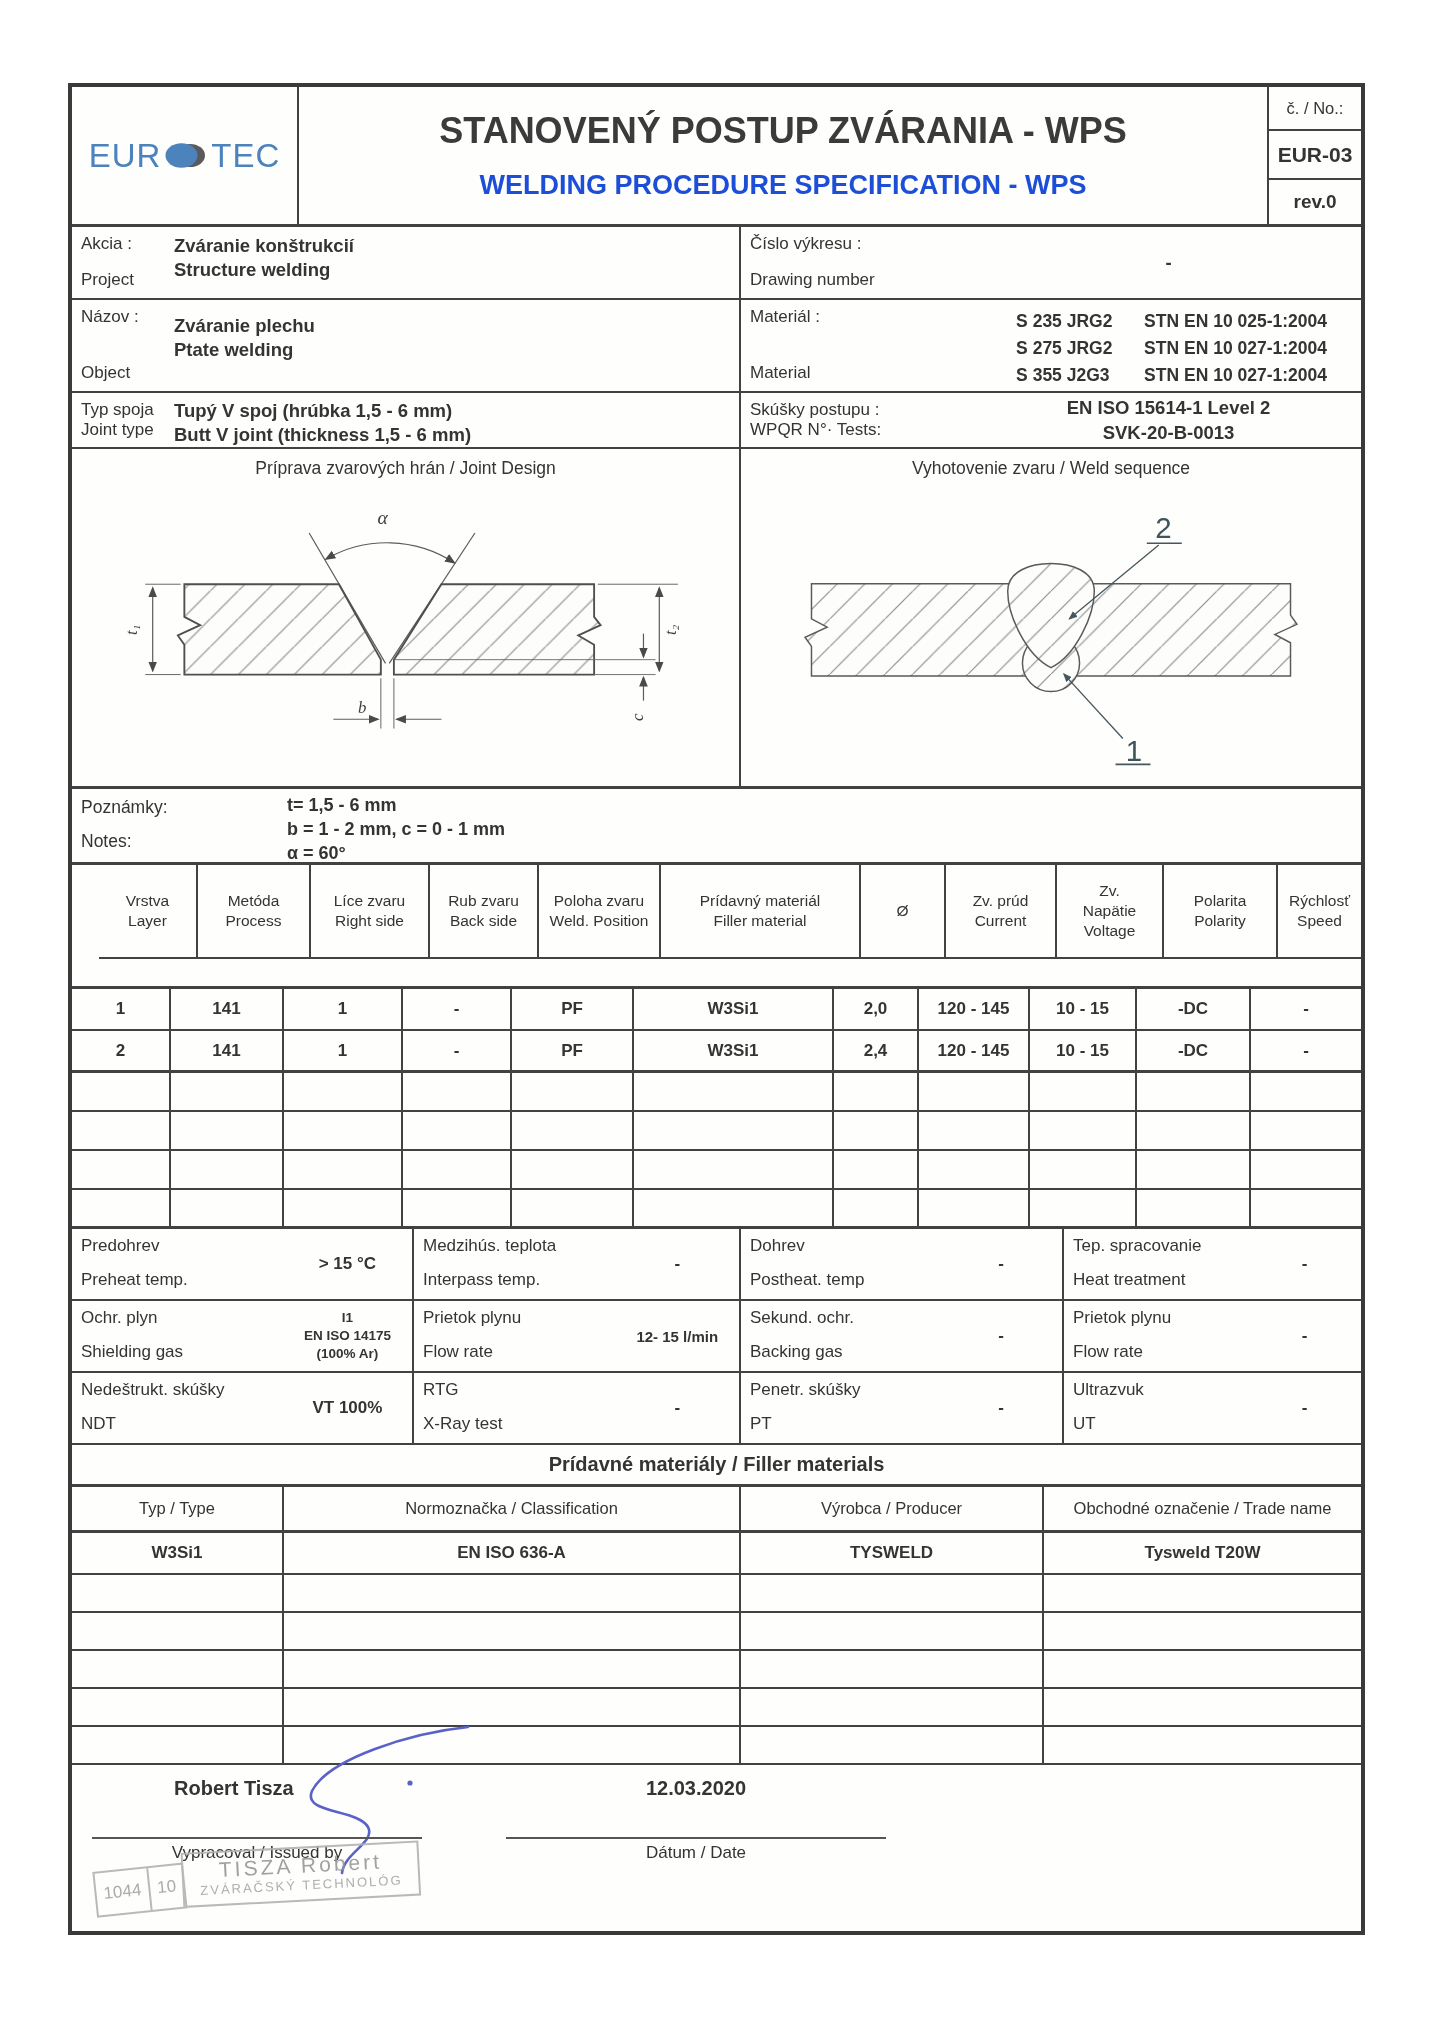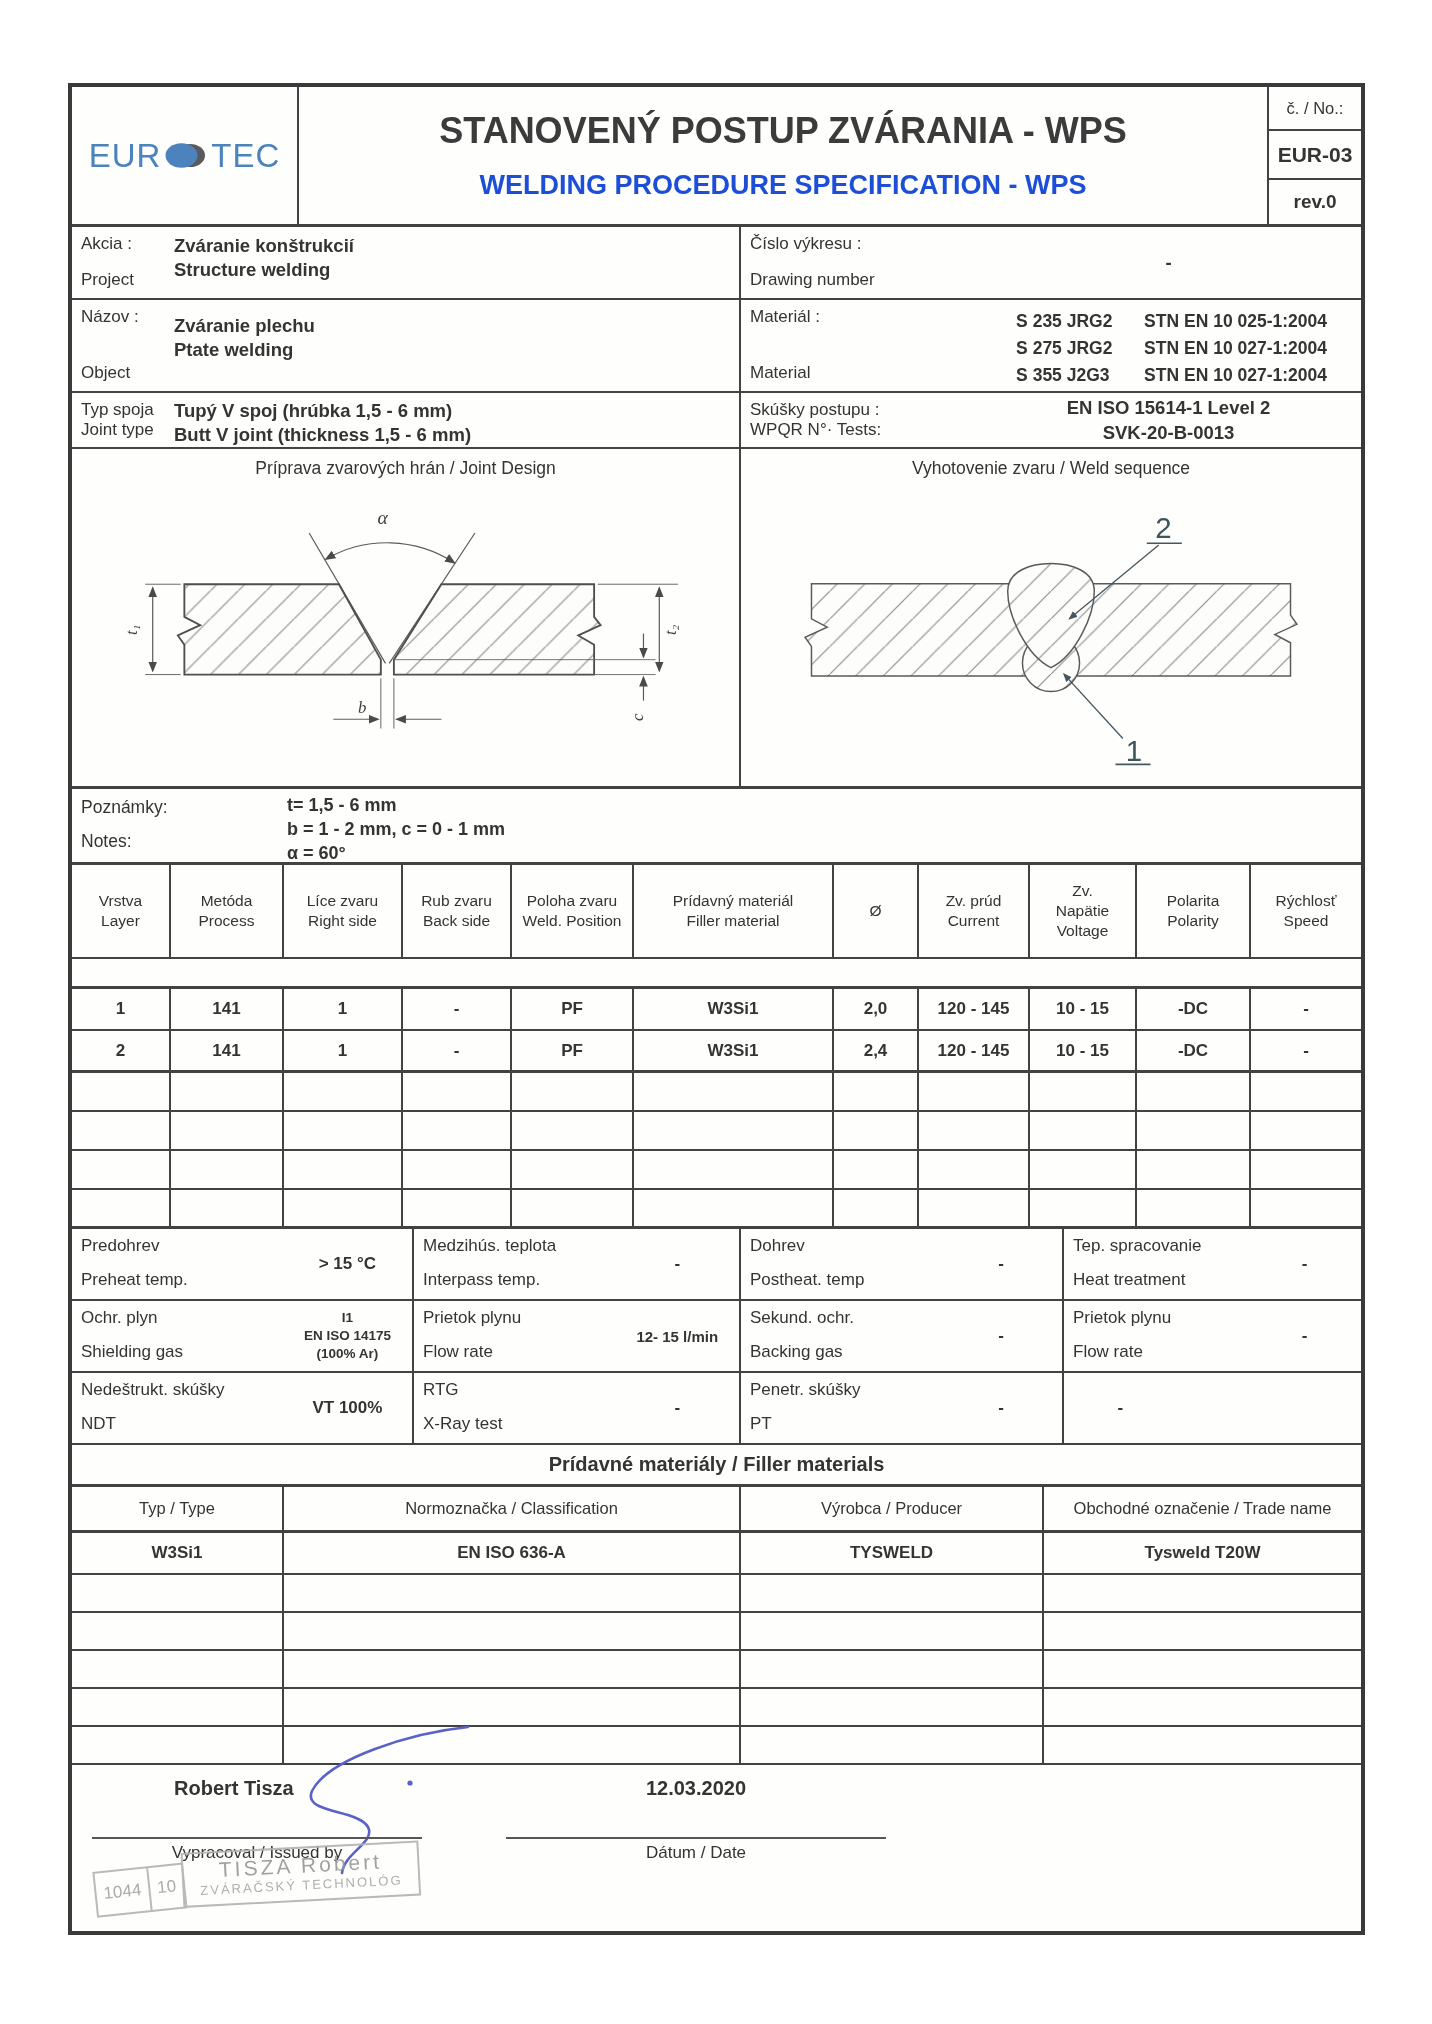--- a/index.html
+++ b/index.html
@@ -47,21 +47,21 @@
 
   
   .notes{ display:flex; height:76px; border-bottom:3px solid var(--ln); }
   .nlbl{ width:215px; padding:8px 0 10px 9px; display:flex; flex-direction:column; justify-content:space-between; font-size:17.5px; }
   .nvals{ font-weight:bold; font-size:18px; line-height:1.32; padding-top:5px; }
 
   
   .prow{ display:grid; grid-template-columns:99px 113px 119px 109px 122px 200px 85px 111px 107px 114px 1fr; border-bottom:2px solid var(--ln); }
   .prow > div{ border-right:2px solid var(--ln); display:flex; align-items:center; justify-content:center; text-align:center; }
   .prow > div:last-child{ border-right:none; }
-  .phead{ height:94px; font-size:15.5px; line-height:1.3; }
+  .phead{ height:94px; font-size:15.5px; line-height:1.3;margin-left:27px; }
   .pgap{ height:30px; border-bottom:3px solid var(--ln); }
   .pdata{ height:42px; font-weight:bold; font-size:17px; }
   .pempty{ height:39px; }
   .thickb{ border-bottom:3px solid var(--ln); }
   .pre{ white-space:pre-line; }
 
   
   .crow{ display:grid; grid-template-columns:342px 327px 323px 1fr; height:72px; border-bottom:2px solid var(--ln); }
   .ccell{ border-right:2px solid var(--ln); display:flex; }
   .crow .ccell:last-child{ border-right:none; }
@@ -455,20 +455,24 @@
       <div class="cval">-</div>
     </div>
     <div class="ccell">
       <div class="clbl">
             <span>Penetr. skúšky</span>
             <span>PT</span>
           </div>
       <div class="cval">-</div>
     </div>
     <div class="ccell">
+      <div class="clbl">
+            <span>Ultrazvuk</span>
+            <span>UT</span>
+          </div>
       <div class="cval">-</div>
     </div>
   </div>
 
   <div class="ftitle">Prídavné materiály / Filler materials</div>
   <div class="frow fhead">
     <div>Typ / Type</div>
     <div>Normoznačka / Classification</div>
     <div>Výrobca / Producer</div>
     <div>Obchodné označenie / Trade name</div>

